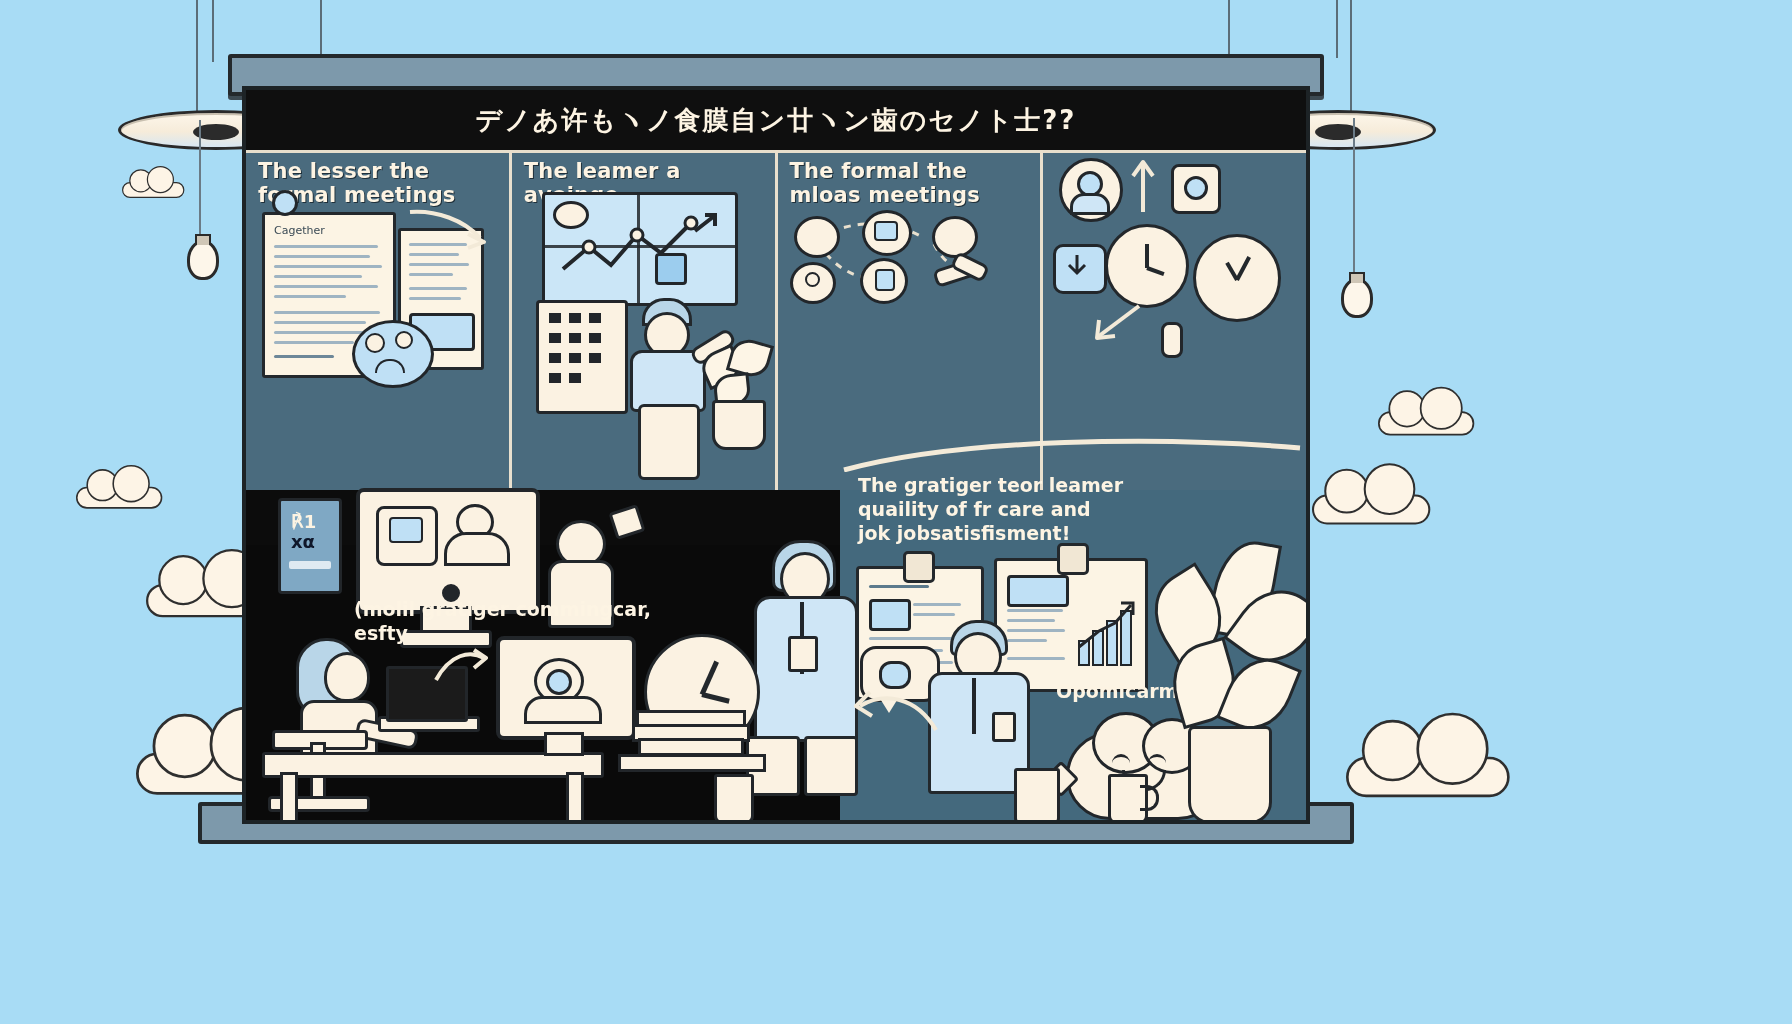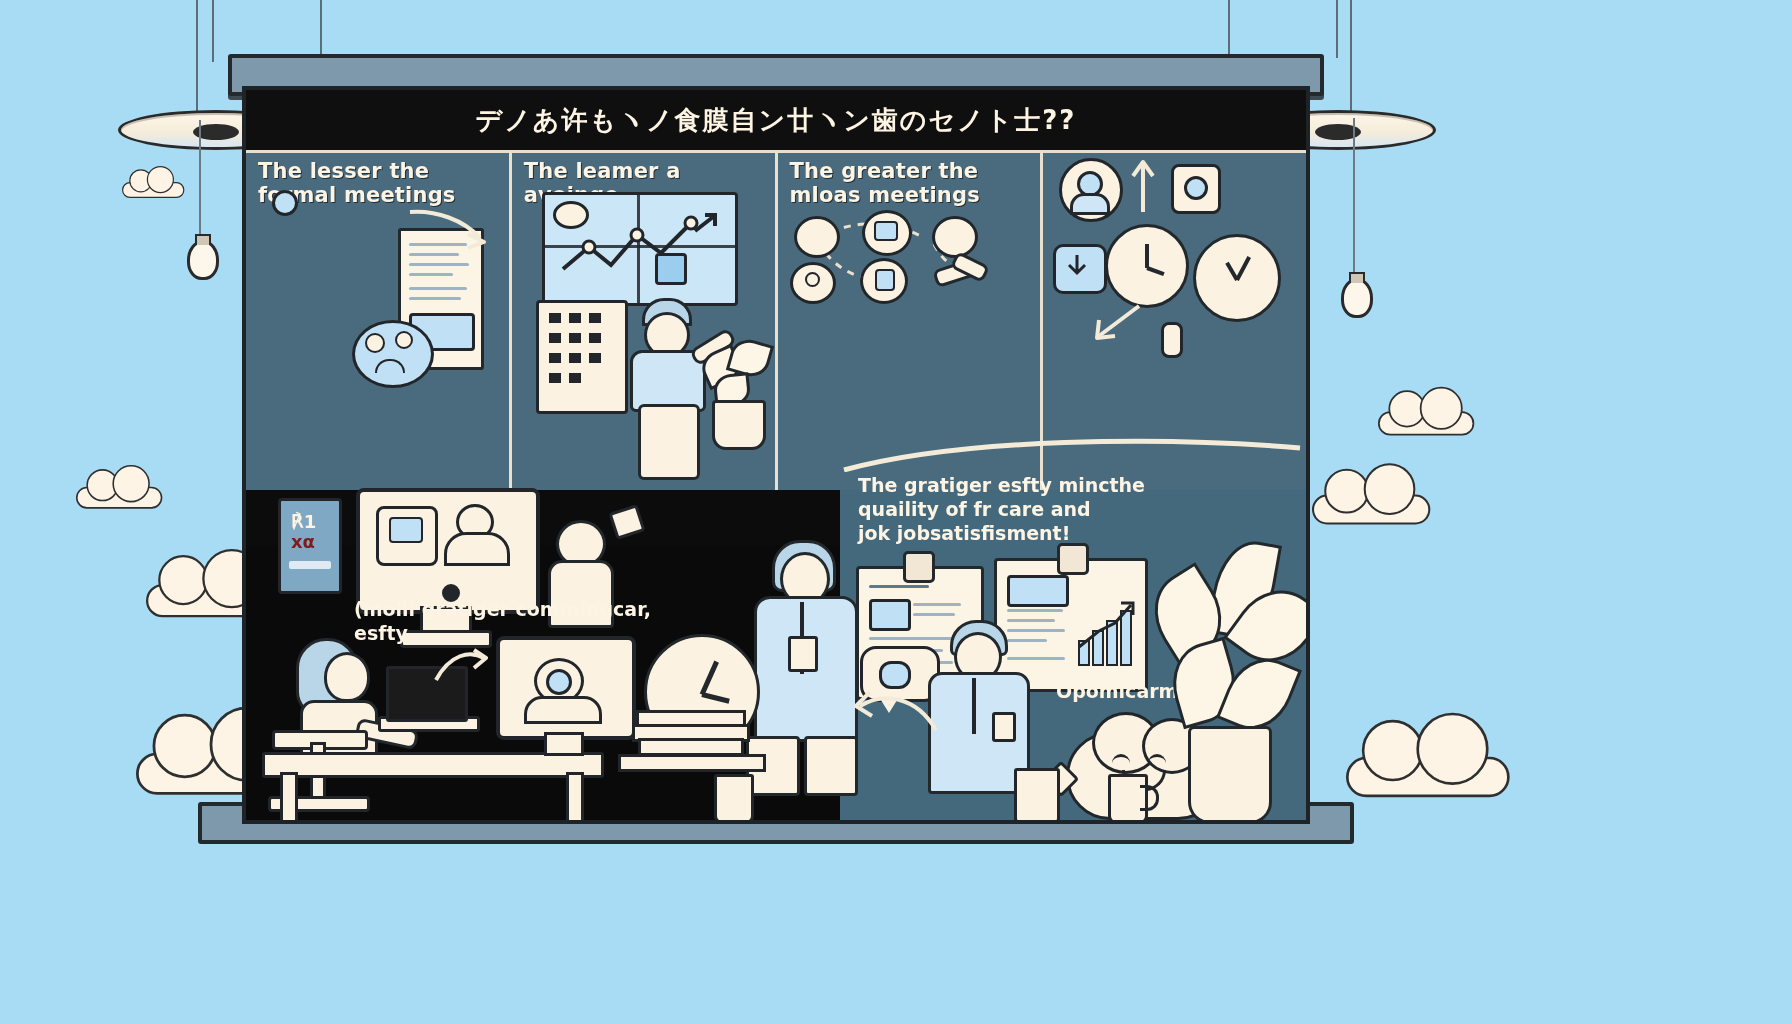--- a/index.html
+++ b/index.html
@@ -199,20 +199,34 @@
       <div class="titlestrip">
         <div class="titlecell">デノあ许もヽノ食膜自ン廿ヽン歯のセノト士??</div>
       </div>
 
       <div class="cols">
 
         <div class="col">
           <div class="colhead" style="white-space:pre-line;">The lesser the
 formal meetings</div>
 
+          <div class="doc" style="left:16px;top:62px;width:128px;height:160px;border-radius:3px;">
+            <div style="position:absolute;left:9px;top:9px;font-size:11px;color:#3a4a55;">Cagether</div>
+            <div class="txtln" style="left:9px;top:30px;width:104px;"></div>
+            <div class="txtln" style="left:9px;top:40px;width:96px;"></div>
+            <div class="txtln" style="left:9px;top:50px;width:108px;"></div>
+            <div class="txtln" style="left:9px;top:60px;width:88px;"></div>
+            <div class="txtln" style="left:9px;top:70px;width:104px;"></div>
+            <div class="txtln" style="left:9px;top:80px;width:72px;"></div>
+            <div class="txtln" style="left:9px;top:96px;width:106px;"></div>
+            <div class="txtln" style="left:9px;top:106px;width:92px;"></div>
+            <div class="txtln" style="left:9px;top:116px;width:100px;"></div>
+            <div class="txtln" style="left:9px;top:126px;width:80px;"></div>
+            <div class="txtln" style="left:9px;top:140px;width:60px;background:#6d8798;"></div>
+          </div>
 
           <div class="doc" style="left:152px;top:78px;width:80px;height:136px;border-radius:3px;">
             <div class="txtln" style="left:8px;top:12px;width:58px;"></div>
             <div class="txtln" style="left:8px;top:22px;width:50px;"></div>
             <div class="txtln" style="left:8px;top:32px;width:60px;"></div>
             <div class="txtln" style="left:8px;top:42px;width:44px;"></div>
             <div class="txtln" style="left:8px;top:56px;width:58px;"></div>
             <div class="txtln" style="left:8px;top:66px;width:52px;"></div>
             <div class="boxb" style="left:8px;top:82px;width:60px;height:32px;"></div>
           </div>
@@ -276,21 +290,21 @@
 
           <div style="position:absolute;left:196px;top:208px;">
             <div class="leaf" style="left:-6px;top:-8px;width:32px;height:28px;transform:rotate(-24deg);"></div>
             <div class="leaf" style="left:22px;top:-18px;width:34px;height:30px;transform:rotate(16deg);"></div>
             <div class="leaf" style="left:6px;top:16px;width:30px;height:26px;transform:rotate(-6deg);"></div>
             <div class="plantpot" style="left:4px;top:42px;width:48px;height:44px;"></div>
           </div>
         </div>
 
         <div class="col">
-          <div class="colhead" style="white-space:pre-line;">The greater the
+          <div class="colhead" style="white-space:pre-line;">The formal the
 mloas meetings</div>
 
           <div style="position:absolute;left:6px;top:58px;width:230px;height:104px;">
             <svg width="230" height="104" viewBox="0 0 230 104" style="position:absolute;left:0;top:0;">
               <path d="M34 30 C70 10 110 12 140 30" stroke="#e9e0ce" stroke-width="3" fill="none" stroke-dasharray="7 7"></path>
               <path d="M34 34 C50 62 78 74 100 70" stroke="#e9e0ce" stroke-width="3" fill="none" stroke-dasharray="7 7"></path>
               <path d="M150 36 C160 56 172 62 186 56" stroke="#e9e0ce" stroke-width="3" fill="none" stroke-dasharray="7 7"></path>
             </svg>
             <div class="circ" style="left:10px;top:8px;width:40px;height:36px;"></div>
             <div class="circ" style="left:78px;top:2px;width:44px;height:40px;">
@@ -356,21 +370,21 @@
       <div class="roomdark"></div>
       <div class="roomdark2"></div>
       <div class="rightpanel"></div>
 
       <div style="position:absolute;left:596px;top:346px;width:460px;height:36px;">
         <svg width="460" height="36" viewBox="0 0 460 36">
           <path d="M2 34 C120 2 320 0 458 12" stroke="#f3ead8" stroke-width="5" fill="none"></path>
         </svg>
       </div>
 
-      <div class="handtext" style="left:612px;top:384px;width:440px;white-space:pre-line;">The gratiger esfty mincthe
+      <div class="handtext" style="left:612px;top:384px;width:440px;white-space:pre-line;">The gratiger teor leamer
 quaility of fr care and
 jok jobsatisfisment!</div>
 
       <div class="doc" style="left:610px;top:476px;width:122px;height:128px;border-radius:4px;">
         <div class="clip" style="left:44px;top:-18px;"></div>
         <div class="txtln" style="left:10px;top:16px;width:60px;background:#5c7a8c;"></div>
         <div class="boxb" style="left:10px;top:30px;width:36px;height:26px;"></div>
         <div class="txtln" style="left:54px;top:34px;width:48px;"></div>
         <div class="txtln" style="left:54px;top:44px;width:42px;"></div>
         <div class="txtln" style="left:10px;top:68px;width:90px;"></div>
@@ -458,21 +472,21 @@
         <div class="leaf" style="left:68px;top:0;width:54px;height:92px;transform:rotate(10deg);border-radius:60% 0 60% 0;"></div>
         <div class="leaf" style="left:8px;top:34px;width:62px;height:76px;transform:rotate(-32deg);border-radius:60% 0 60% 0;"></div>
         <div class="leaf" style="left:94px;top:46px;width:64px;height:74px;transform:rotate(36deg);border-radius:60% 0 60% 0;"></div>
         <div class="leaf" style="left:26px;top:104px;width:58px;height:72px;transform:rotate(-16deg);border-radius:60% 0 60% 0;"></div>
         <div class="leaf" style="left:82px;top:116px;width:56px;height:70px;transform:rotate(22deg);border-radius:60% 0 60% 0;"></div>
         <div class="plantpot" style="left:42px;top:186px;width:78px;height:92px;border-radius:6px 6px 22px 22px;"></div>
       </div>
 
       <div class="boxb" style="left:32px;top:408px;width:58px;height:90px;background:#7fa8c4;">
         <div style="position:absolute;left:10px;top:10px;color:#fdf4e3;font-size:18px;font-weight:bold;">℟1</div>
-        <div style="position:absolute;left:10px;top:30px;color:#7f1d1d;font-size:18px;font-weight:bold;">xα</div>
+        <div style="position:absolute;left:10px;top:30px;color:#0f172a;font-size:18px;font-weight:bold;">xα</div>
         <div class="ln" style="left:8px;top:60px;width:42px;height:8px;background:#dfeaf2;border-radius:2px;"></div>
       </div>
 
       <div class="monitor" style="left:110px;top:398px;width:176px;height:118px;">
         <div class="box" style="left:16px;top:14px;width:56px;height:54px;border-width:3px;border-radius:8px;">
           <div class="boxb" style="left:10px;top:8px;width:30px;height:22px;border-width:2px;"></div>
         </div>
         <div class="circ" style="left:96px;top:12px;width:32px;height:30px;"></div>
         <div class="box" style="left:84px;top:40px;width:60px;height:28px;border-radius:22px 22px 0 0;"></div>
         <div class="circ" style="left:82px;top:92px;width:12px;height:12px;background:#22262a;"></div>

